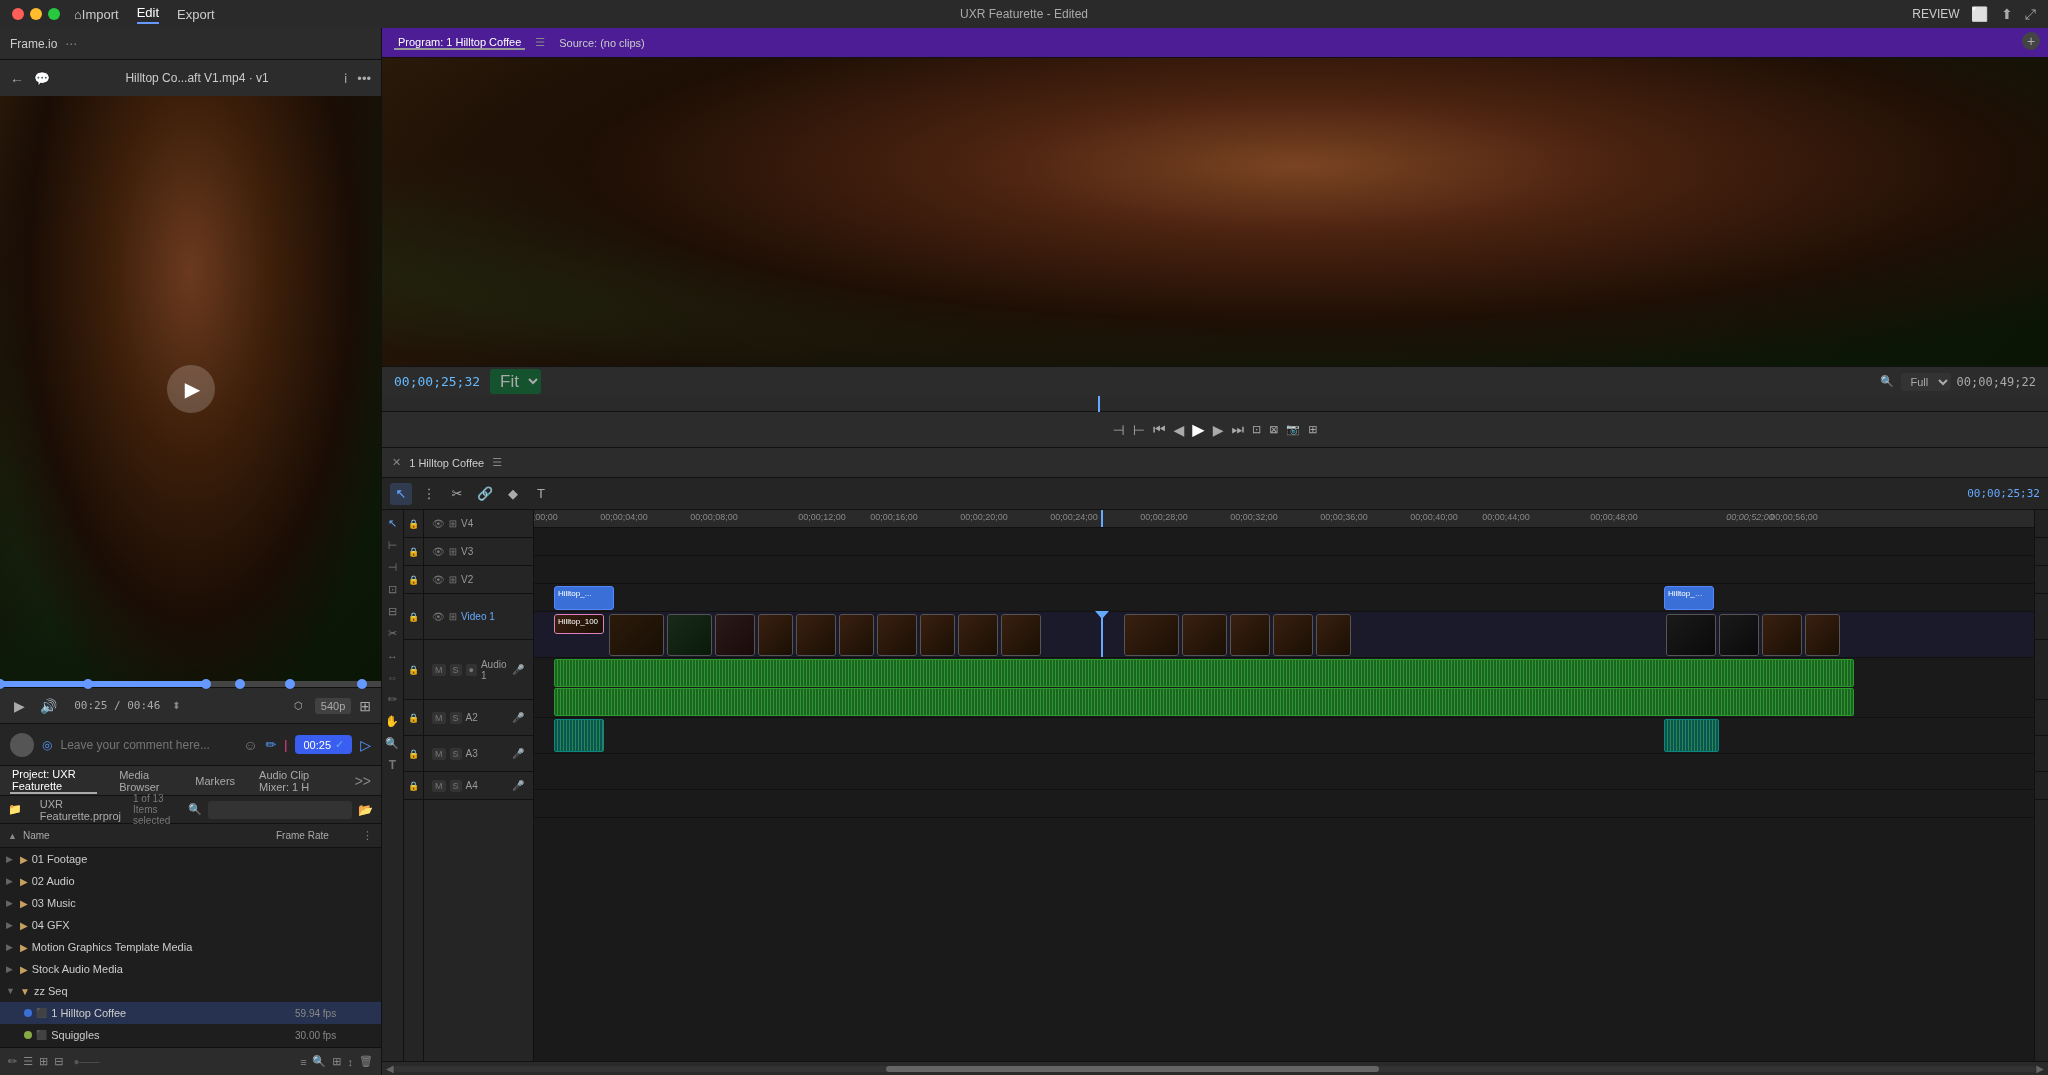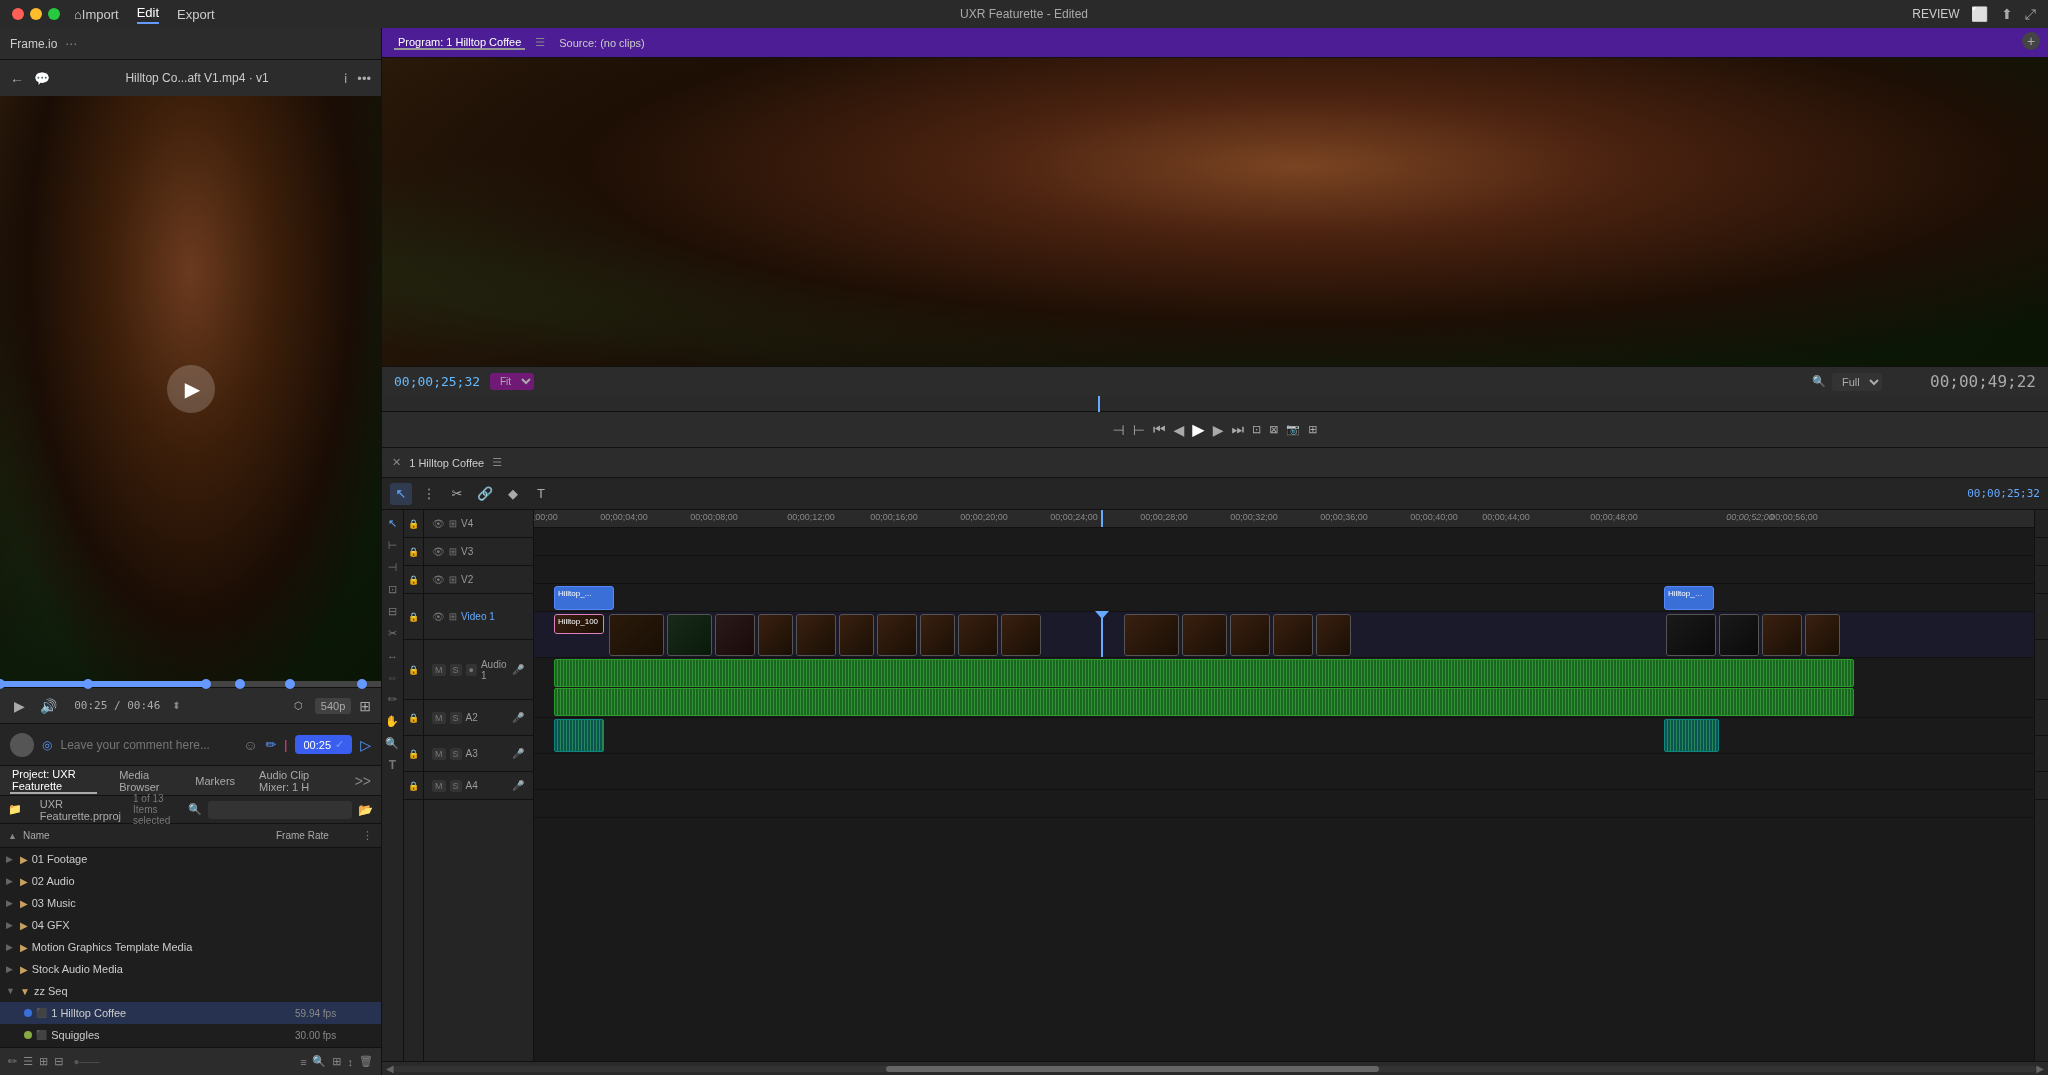--- a/index.html
+++ b/index.html
@@ -439,42 +439,41 @@
       gap: 6px;
       border-top: 1px solid #111;
     }
     .timecode {
       font-size: 13px;
       color: #6bf;
       font-family: monospace;
       min-width: 90px;
     }
     .fit-dropdown {
-      background: #701a75;
+      background: #14532d;
       border: none;
       color: #aaa;
-      font-size: 10px;
+      font-size: 17px;
       padding: 2px 6px;
       border-radius: 3px;
       cursor: pointer;
     }
     .full-dropdown {
       background: #333;
       border: none;
       color: #aaa;
       font-size: 11px;
       padding: 2px 6px;
       border-radius: 3px;
       margin-left: auto;
     }
     .duration-display {
-      font-size: 16px;
+      font-size: 12px;
       color: #aaa;
       font-family: monospace;
-      margin-left: 42px;
     }
 
     
     .timeline-panel {
       flex: 1;
       background: #1a1a1a;
       display: flex;
       flex-direction: column;
       min-height: 0;
     }
@@ -1167,21 +1166,21 @@
           </div>
         </div>
 
         <div class="timeline-tracks">
           <div class="tracks-container" style="width:1500px;">
 
             <div class="time-ruler">
               <span class="ruler-label" style="left:0px;">00;00;00;00</span>
               <span class="ruler-label" style="left:90px;">00;00;04;00</span>
               <span class="ruler-label" style="left:180px;">00;00;08;00</span>
-              <span class="ruler-label" style="left:277px;text-align:center;">00;00;12;00</span>
+              <span class="ruler-label" style="left:288px;text-align:center;">00;00;12;00</span>
               <span class="ruler-label" style="left:360px;">00;00;16;00</span>
               <span class="ruler-label" style="left:450px;">00;00;20;00</span>
               <span class="ruler-label" style="left:540px;">00;00;24;00</span>
               <span class="ruler-label" style="left:630px;">00;00;28;00</span>
               <span class="ruler-label" style="left:720px;">00;00;32;00</span>
               <span class="ruler-label" style="left:810px;">00;00;36;00</span>
               <span class="ruler-label" style="left:900px;">00;00;40;00</span>
               <span class="ruler-label" style="left:972px;">00;00;44;00</span>
               <span class="ruler-label" style="left:1080px;">00;00;48;00</span>
               <span class="ruler-label" style="left:1216px;font-style:italic;">00;00;52;00</span>

